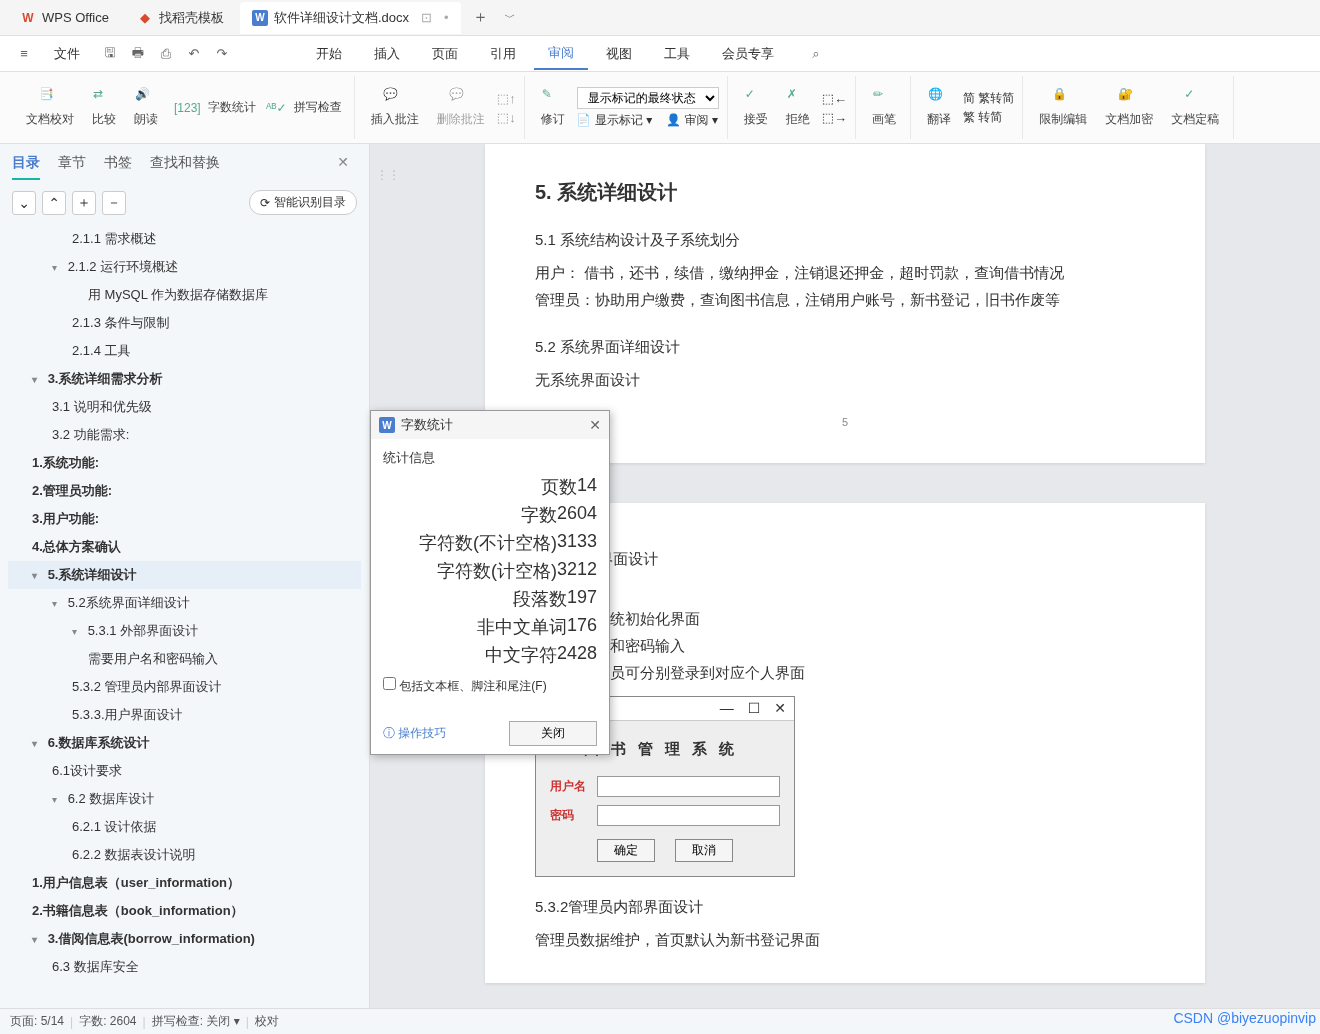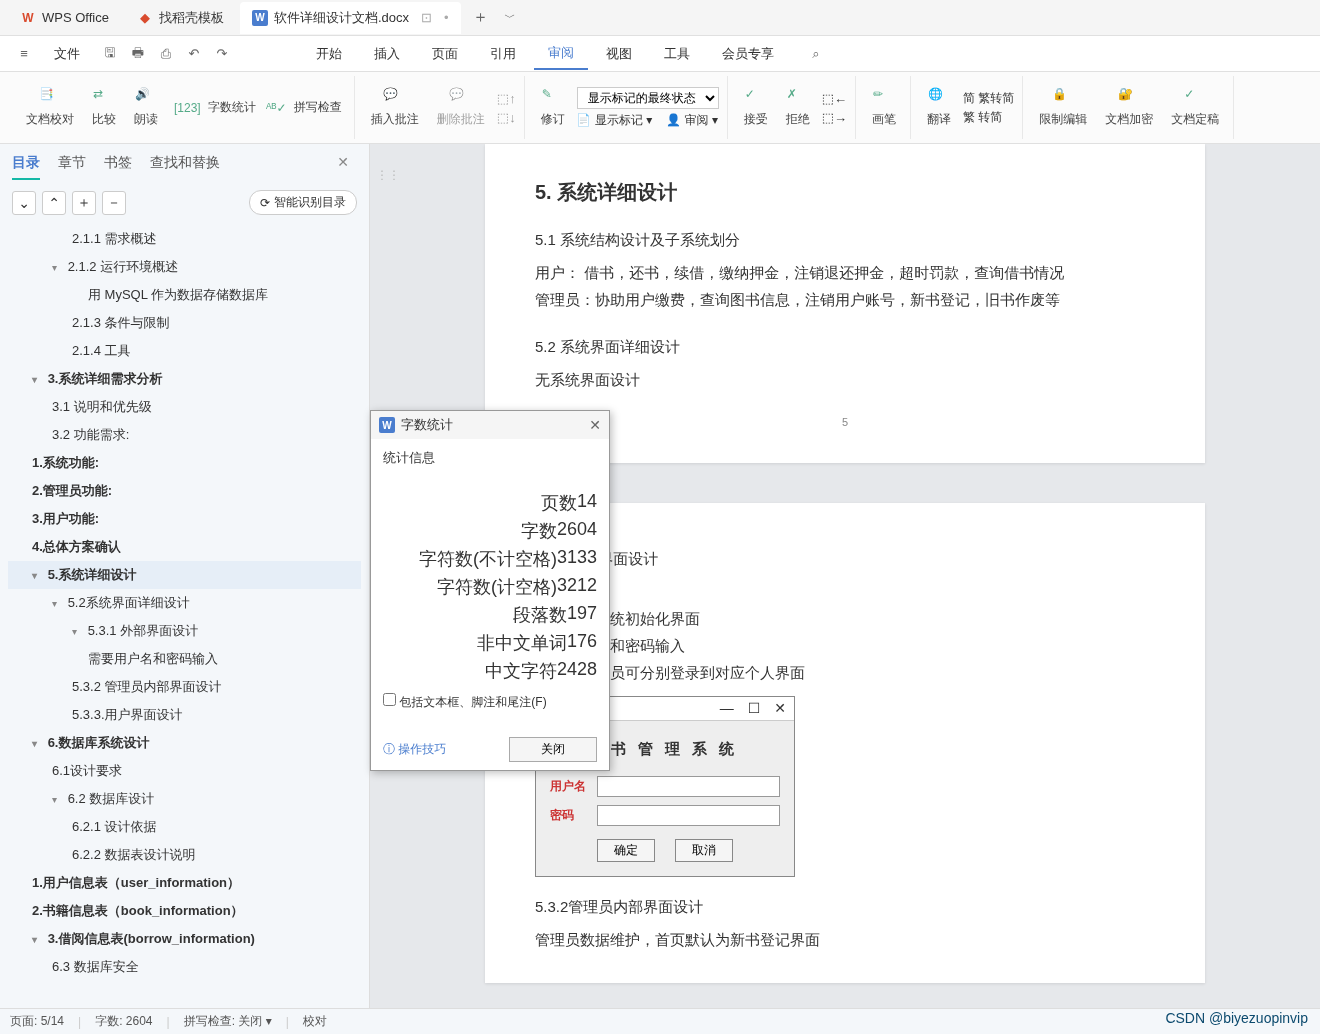--- a/index.html
+++ b/index.html
@@ -47,33 +47,33 @@
 .dialog-title { display: flex; align-items: center; padding: 5px 8px; background: #f5f5f5; }
 .dialog-title .doc-icon { margin-right: 6px; }
 .dialog-close { margin-left: auto; cursor: pointer; font-size: 14px; color: #666; }
 .dialog-body { padding: 10px 12px; }
 .stat-row { display: flex; justify-content: flex-end; padding: 2px 0; font-size: 18px; }
 .stat-label { color: #333; }
 .dialog-check { padding: 8px 0; font-size: 12px; }
 .dialog-footer { display: flex; justify-content: space-between; align-items: center; padding: 8px 12px; }
 .link-btn { color: #4a7dce; font-size: 12px; cursor: pointer; }
 .close-btn { padding: 3px 31px; border: 1px solid #aaa; background: #f5f5f5; cursor: pointer; font-size: 12px; }
-.statusbar { height: 26px; background: #f4f7fa; border-top: 1px solid #ddd; display: flex; align-items: center; padding: 0 10px; font-size: 12px; color: #555; gap: 8px; }
+.statusbar { height: 26px; background: #f4f7fa; border-top: 1px solid #ddd; display: flex; align-items: center; padding: 0 10px; font-size: 12px; color: #555; gap: 0; }
 .status-sep { color: #ccc; margin: 0 6px; }
 .login-win { border: 1px solid #888; width: 260px; background: #eee; margin: 10px 0; font-size: 12px; }
 .login-tb { height: 24px; display: flex; align-items: center; padding: 0 8px; background: #fff; border-bottom: 1px solid #ccc; }
 .login-tb .win-btns { margin-left: auto; display: flex; gap: 14px; font-size: 14px; }
 .login-body { padding: 14px; }
 .login-title { text-align: center; letter-spacing: 12px; font-size: 15px; font-weight: bold; margin-bottom: 14px; }
 .login-row { display: flex; align-items: flex-start; margin: 8px 0; gap: 10px; }
 .login-row label { color: #c33; font-size: 12px; width: 40px; font-weight: bold; }
 .login-row input { flex: 1; border: 1px solid #999; padding: 2px; background: #fff; }
 .login-btns { display: flex; justify-content: center; gap: 20px; margin-top: 12px; }
 .login-btns button { padding: 2px 16px; border: 1px solid #888; background: #f5f5f5; font-size: 12px; }
-.watermark { position: absolute; bottom: 8px; right: 12px; color: #0c4a6e; font-size: 14px; z-index: 200; }
+.watermark { position: absolute; bottom: 8px; right: 4px; color: #3b82f6; font-size: 14px; z-index: 200; }
 .drag-handle { position: absolute; left: 6px; top: 24px; color: #bbb; font-size: 12px; }
 </style>
 </head>
 <body>
 
 <div class="titlebar">
   <div class="tab">
     <span class="tab-icon wps-logo">W</span>
     <span>WPS Office</span>
   </div>
@@ -313,21 +313,21 @@
   </div>
 </div>
 
 <div class="dialog">
   <div class="dialog-title">
     <span class="doc-icon">W</span>
     <span>字数统计</span>
     <span class="dialog-close">✕</span>
   </div>
   <div class="dialog-body">
-    <div style="margin-bottom:22px">统计信息</div>
+    <div style="margin-bottom:6px">统计信息</div>
     <div id="stats">
         <div class="stat-row">
           <span class="stat-label">页数</span>
           <span>14</span>
         </div>
         <div class="stat-row">
           <span class="stat-label">字数</span>
           <span>2604</span>
         </div>
         <div class="stat-row">

